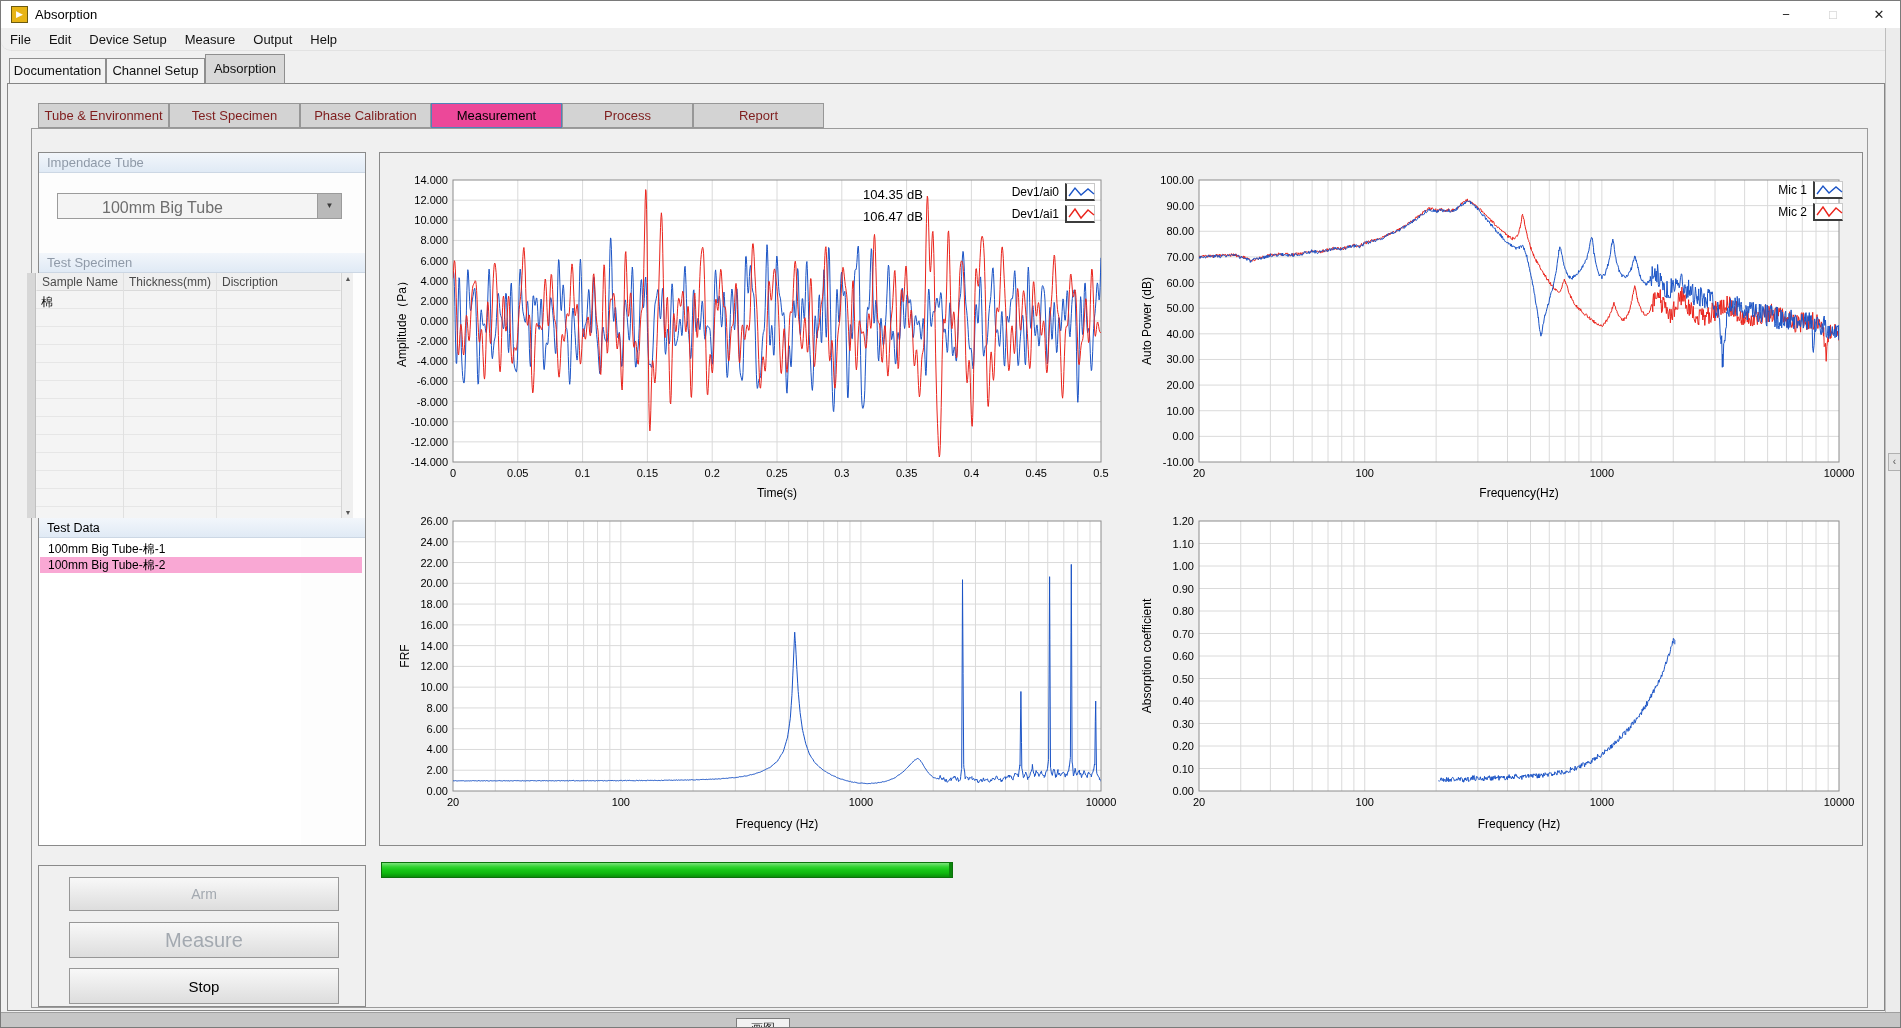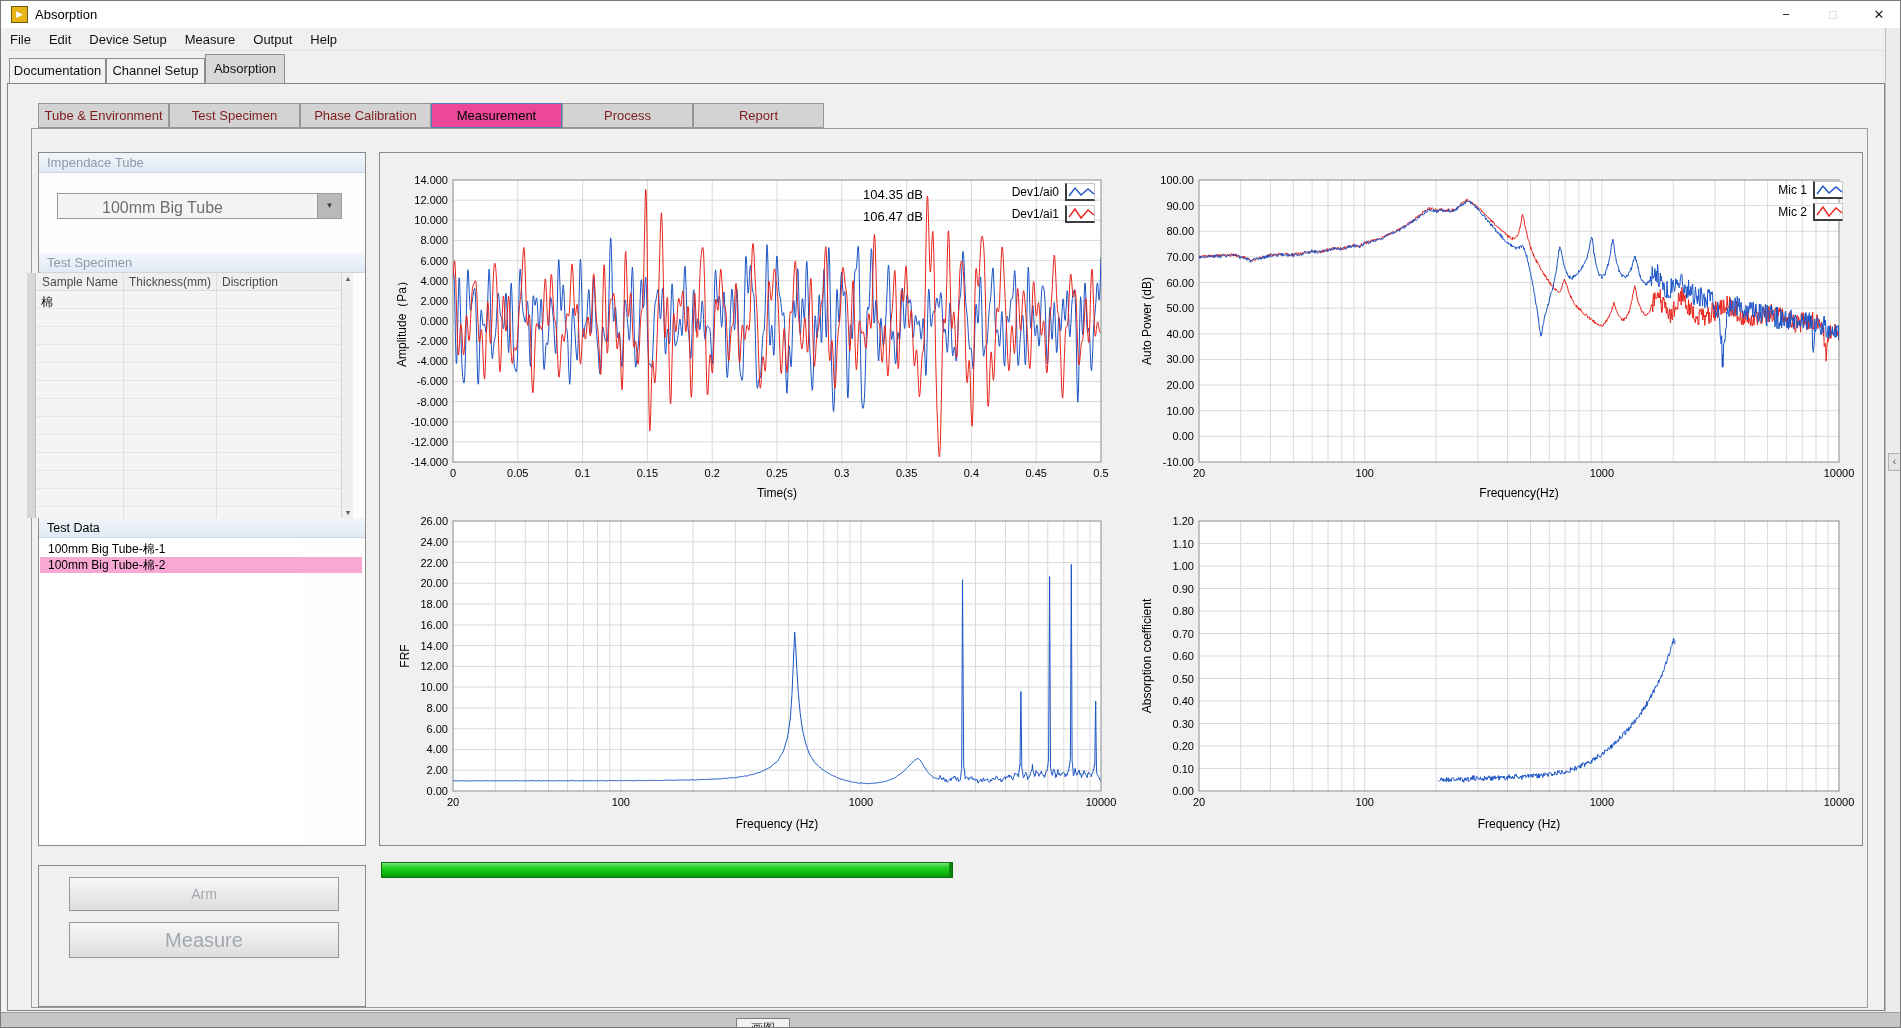--- a/index.html
+++ b/index.html
@@ -156,20 +156,21 @@
   <div class="abs band dark" style="left:38px;top:517px;width:326px;height:20px">Test Data</div>
 
   <div class="abs tdlist">
     <div class="td-item" style="top:3px">100mm Big Tube-棉-1</div>
     <div class="td-item selected" style="top:19px">100mm Big Tube-棉-2</div>
   </div>
 
   <div class="abs btnpanel"></div>
   <button class="abs pbtn" style="top: 876px; height: 34px; font-size: 14px; left: 68px; width: 270px;">Arm</button>
   <button class="abs pbtn" style="top: 921px; height: 36px; font-size: 20px; left: 68px; width: 270px;">Measure</button>
+  <button class="abs pbtn enabled" style="top: 967px; height: 36px; font-size: 15px; left: 68px; width: 270px;">Stop</button>
 
   <div class="abs chartpanel"></div>
   <div class="abs" id="charts">
       <svg width="1901" height="1028">
         <rect x="452" y="179" width="648" height="282" fill="#ffffff"></rect>
         <clipPath id="clip-time_waveform">
           <rect x="452" y="179" width="648" height="282"></rect>
         </clipPath>
         <line x1="516.8" y1="179" x2="516.8" y2="461" stroke="#dadada" stroke-width="1"></line>
         <line x1="581.6" y1="179" x2="581.6" y2="461" stroke="#dadada" stroke-width="1"></line>

